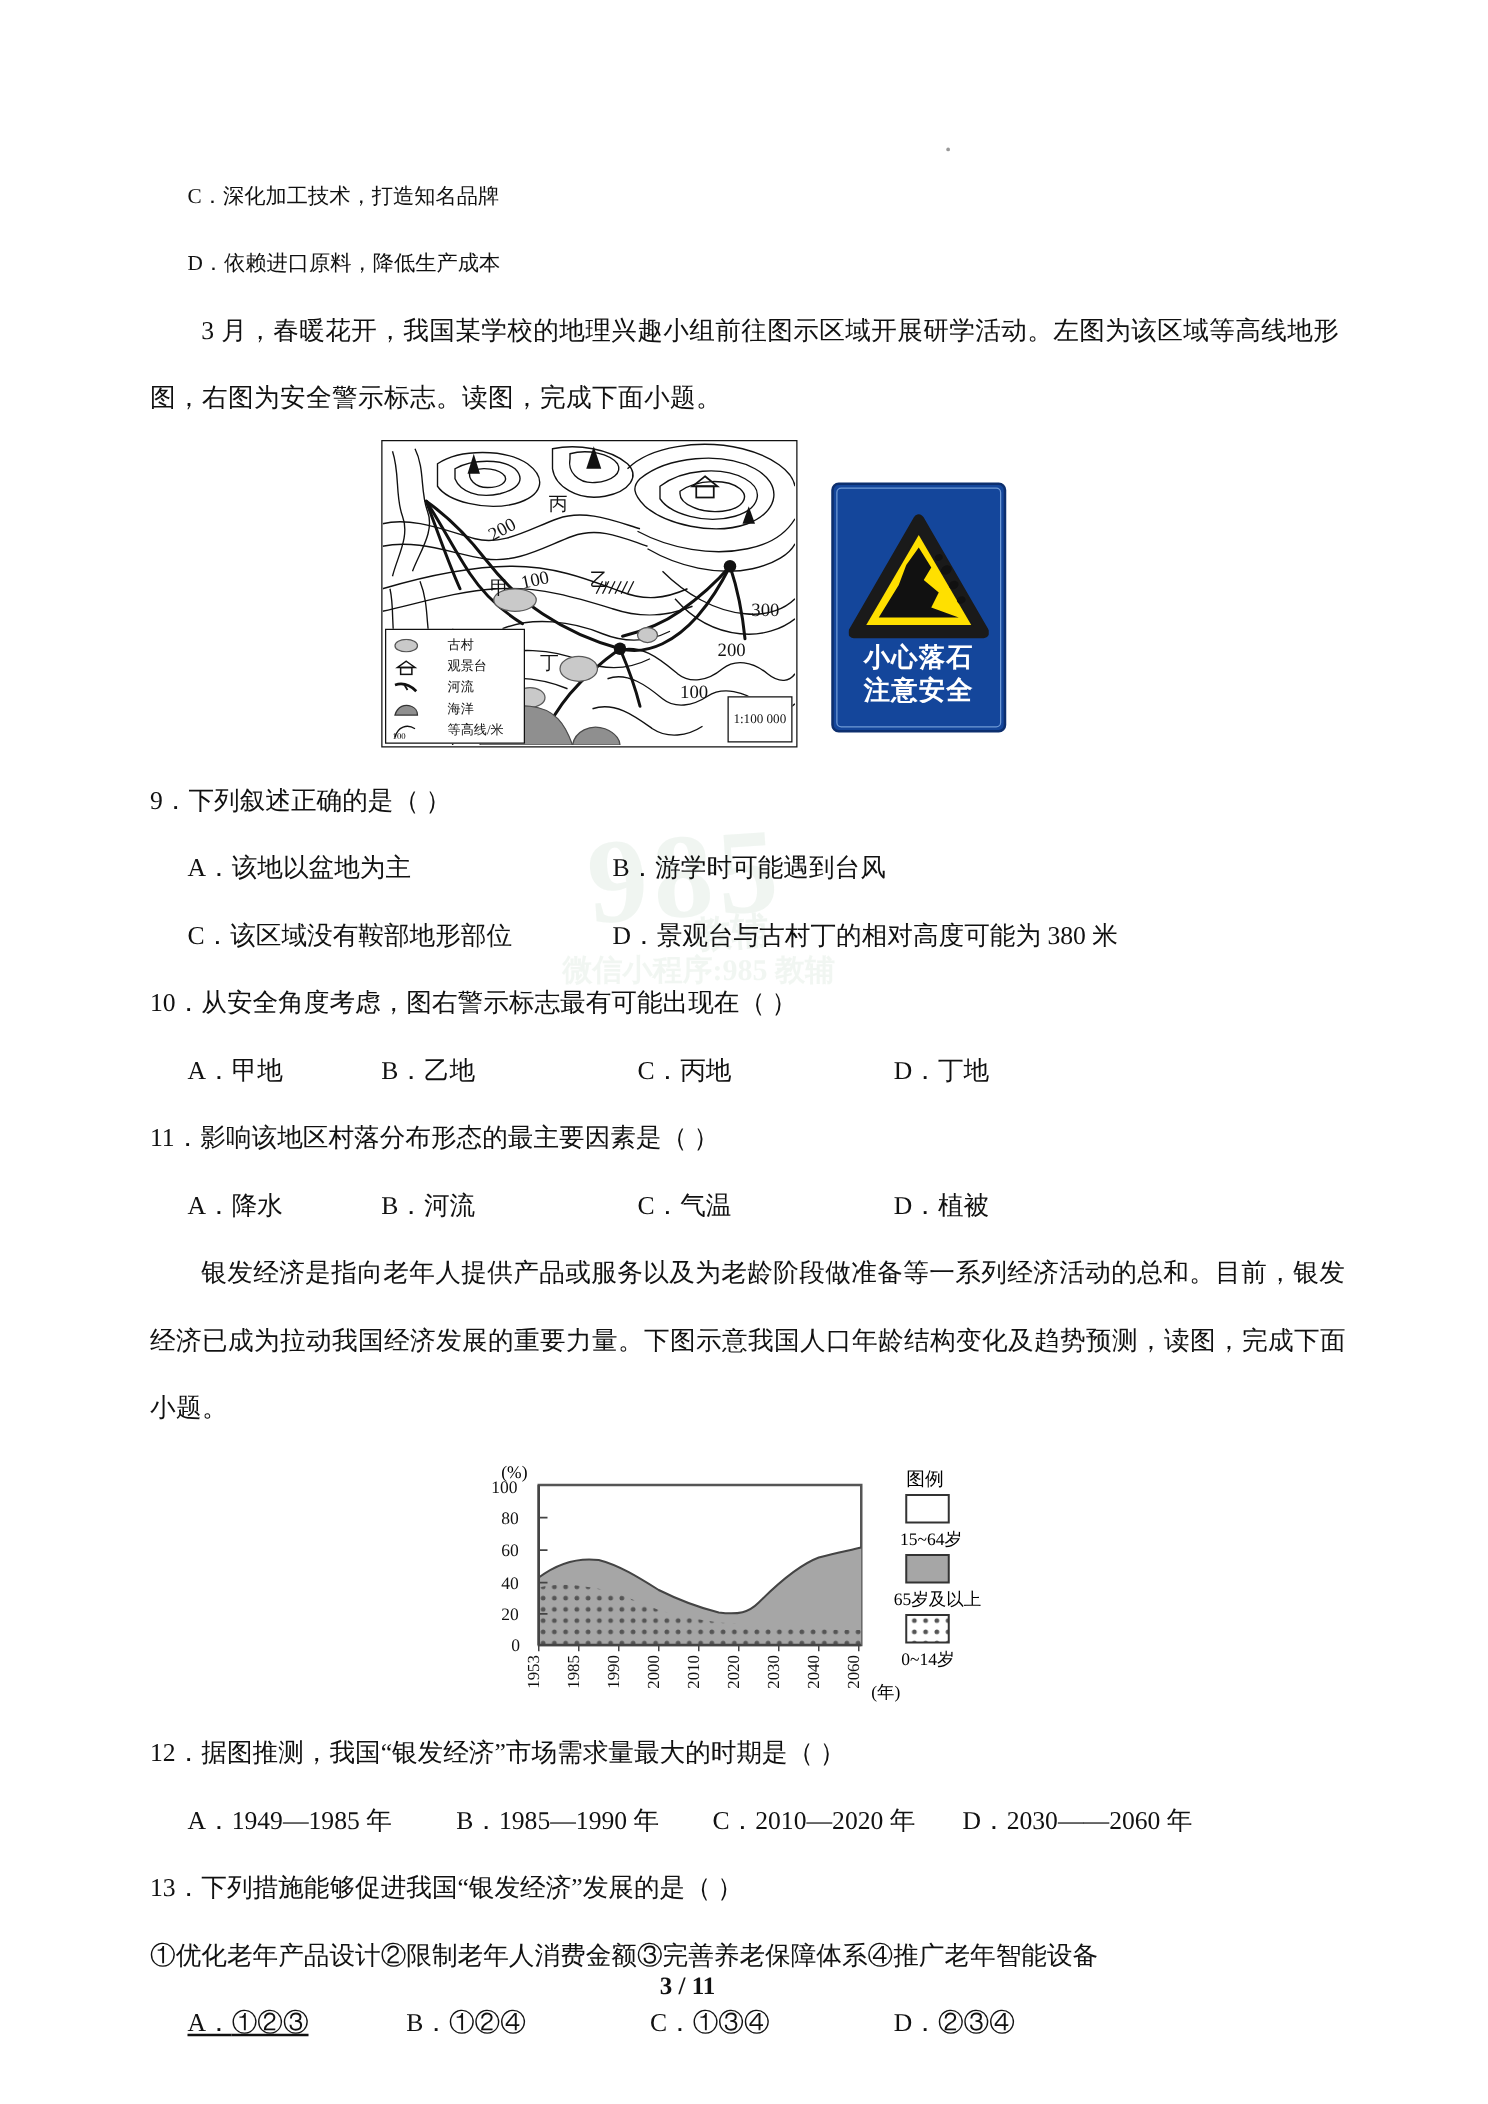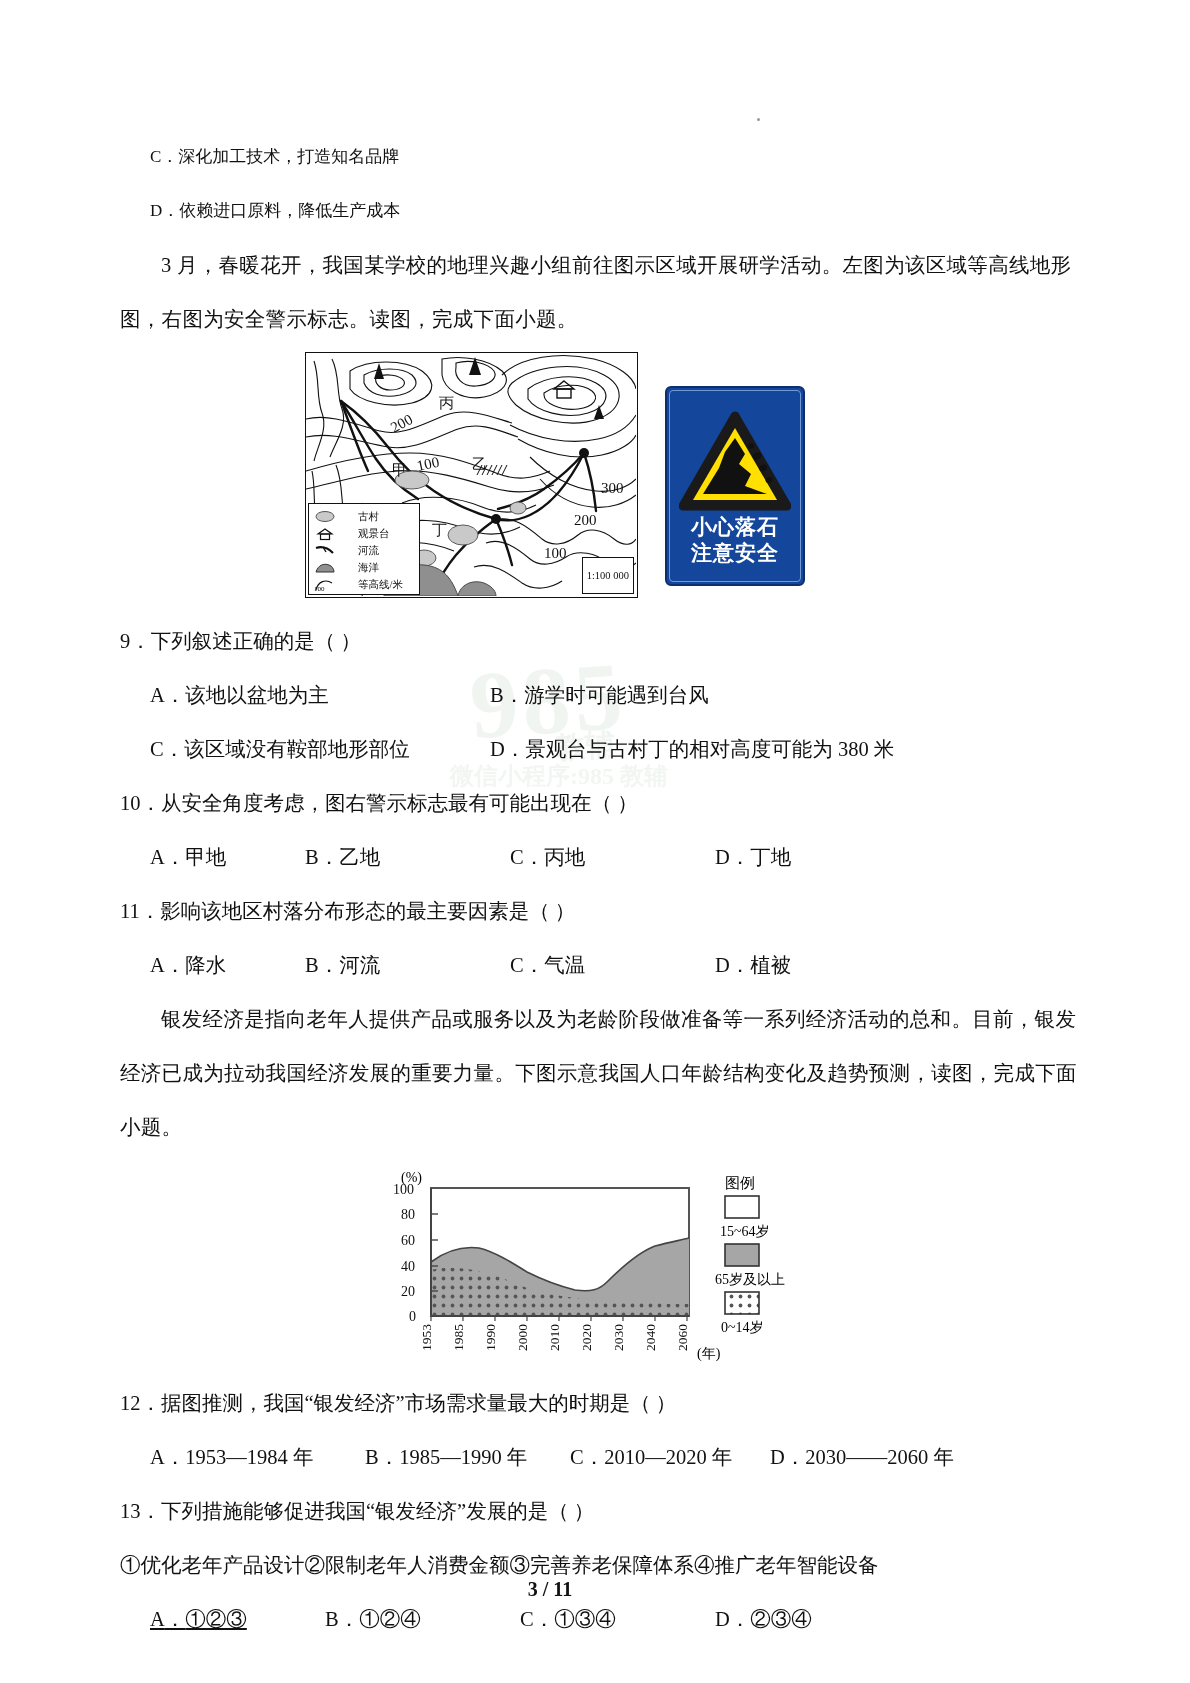--- a/index.html
+++ b/index.html
@@ -393,21 +393,21 @@
           <text x="330" y="118" font-size="14" font-family="Liberation Serif, serif">65岁及以上</text>
           <rect x="340" y="126" width="34" height="22" fill="url(#dots)" stroke="#333" stroke-width="1.6"></rect>
           <text x="336" y="166" font-size="14" font-family="Liberation Serif, serif">0~14岁</text>
         </svg>
       </div>
     </div>
 
     <div class="q">12．据图推测，我国“银发经济”市场需求量最大的时期是（  ）</div>
     <div class="opt-row">
       <span style="width:215px;">
-        <span>A</span><span>．</span><span>1953—1984 年</span>
+        <span>A</span><span>．</span><span>1949—1985 年</span>
       </span>
       <span style="width:205px;">
         <span>B</span><span>．</span><span>1985—1990 年</span>
       </span>
       <span style="width:200px;">
         <span>C</span><span>．</span><span>2010—2020 年</span>
       </span>
       <span>
         <span>D</span><span>．</span><span>2030——2060 年</span>
       </span>

